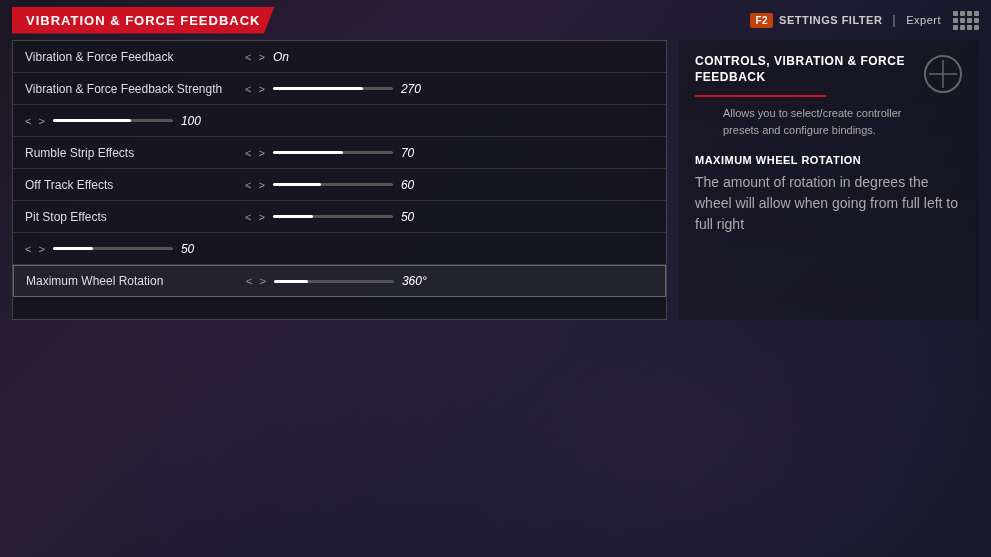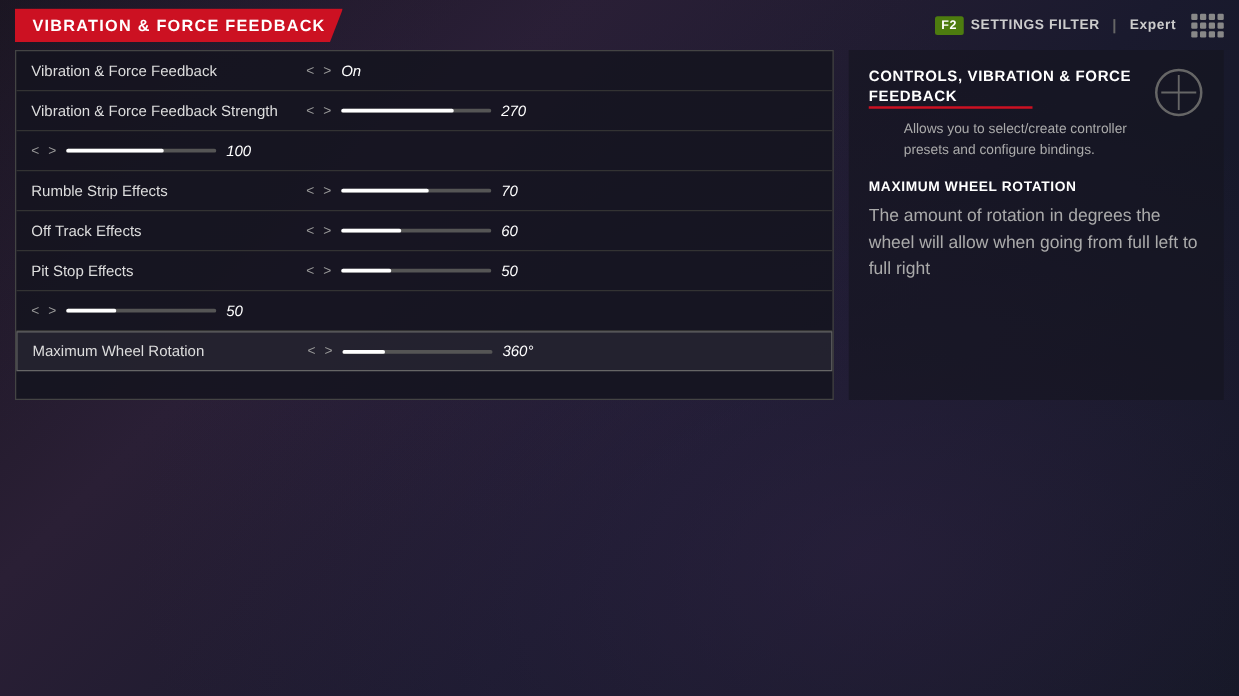--- a/index.html
+++ b/index.html
@@ -66,38 +66,38 @@
       display: flex;
       align-items: center;
       gap: 6px;
       color: #ccc;
       font-size: 11px;
       font-weight: 600;
       letter-spacing: 0.5px;
     }
 
     .f2-badge {
-      background: #4d7c0f;
+      background: #c2410c;
       color: #fff;
       font-size: 10px;
       font-weight: 700;
       padding: 2px 5px;
       border-radius: 2px;
     }
 
     .filter-divider {
       color: #666;
       font-size: 12px;
       margin: 0 4px;
     }
 
     .expert-label {
       color: #ccc;
       font-size: 11px;
-      font-weight: 700;
+      font-weight: 400;
     }
 
     .grid-icon {
       display: grid;
       grid-template-columns: repeat(4, 5px);
       grid-template-rows: repeat(3, 5px);
       gap: 2px;
       margin-left: 4px;
     }
 
@@ -196,21 +196,21 @@
       background: rgba(20, 20, 30, 0.6);
       max-height: 280px;
     }
 
     .info-main-title {
       color: #fff;
       font-size: 12px;
       font-weight: 700;
       letter-spacing: 0.5px;
       text-transform: uppercase;
-      margin-bottom: 0;
+      margin-bottom: 10px;
       line-height: 1.3;
     }
 
     .info-divider {
       height: 2px;
       background: #cc1122;
       width: 60%;
       margin-bottom: 8px;
     }
 

